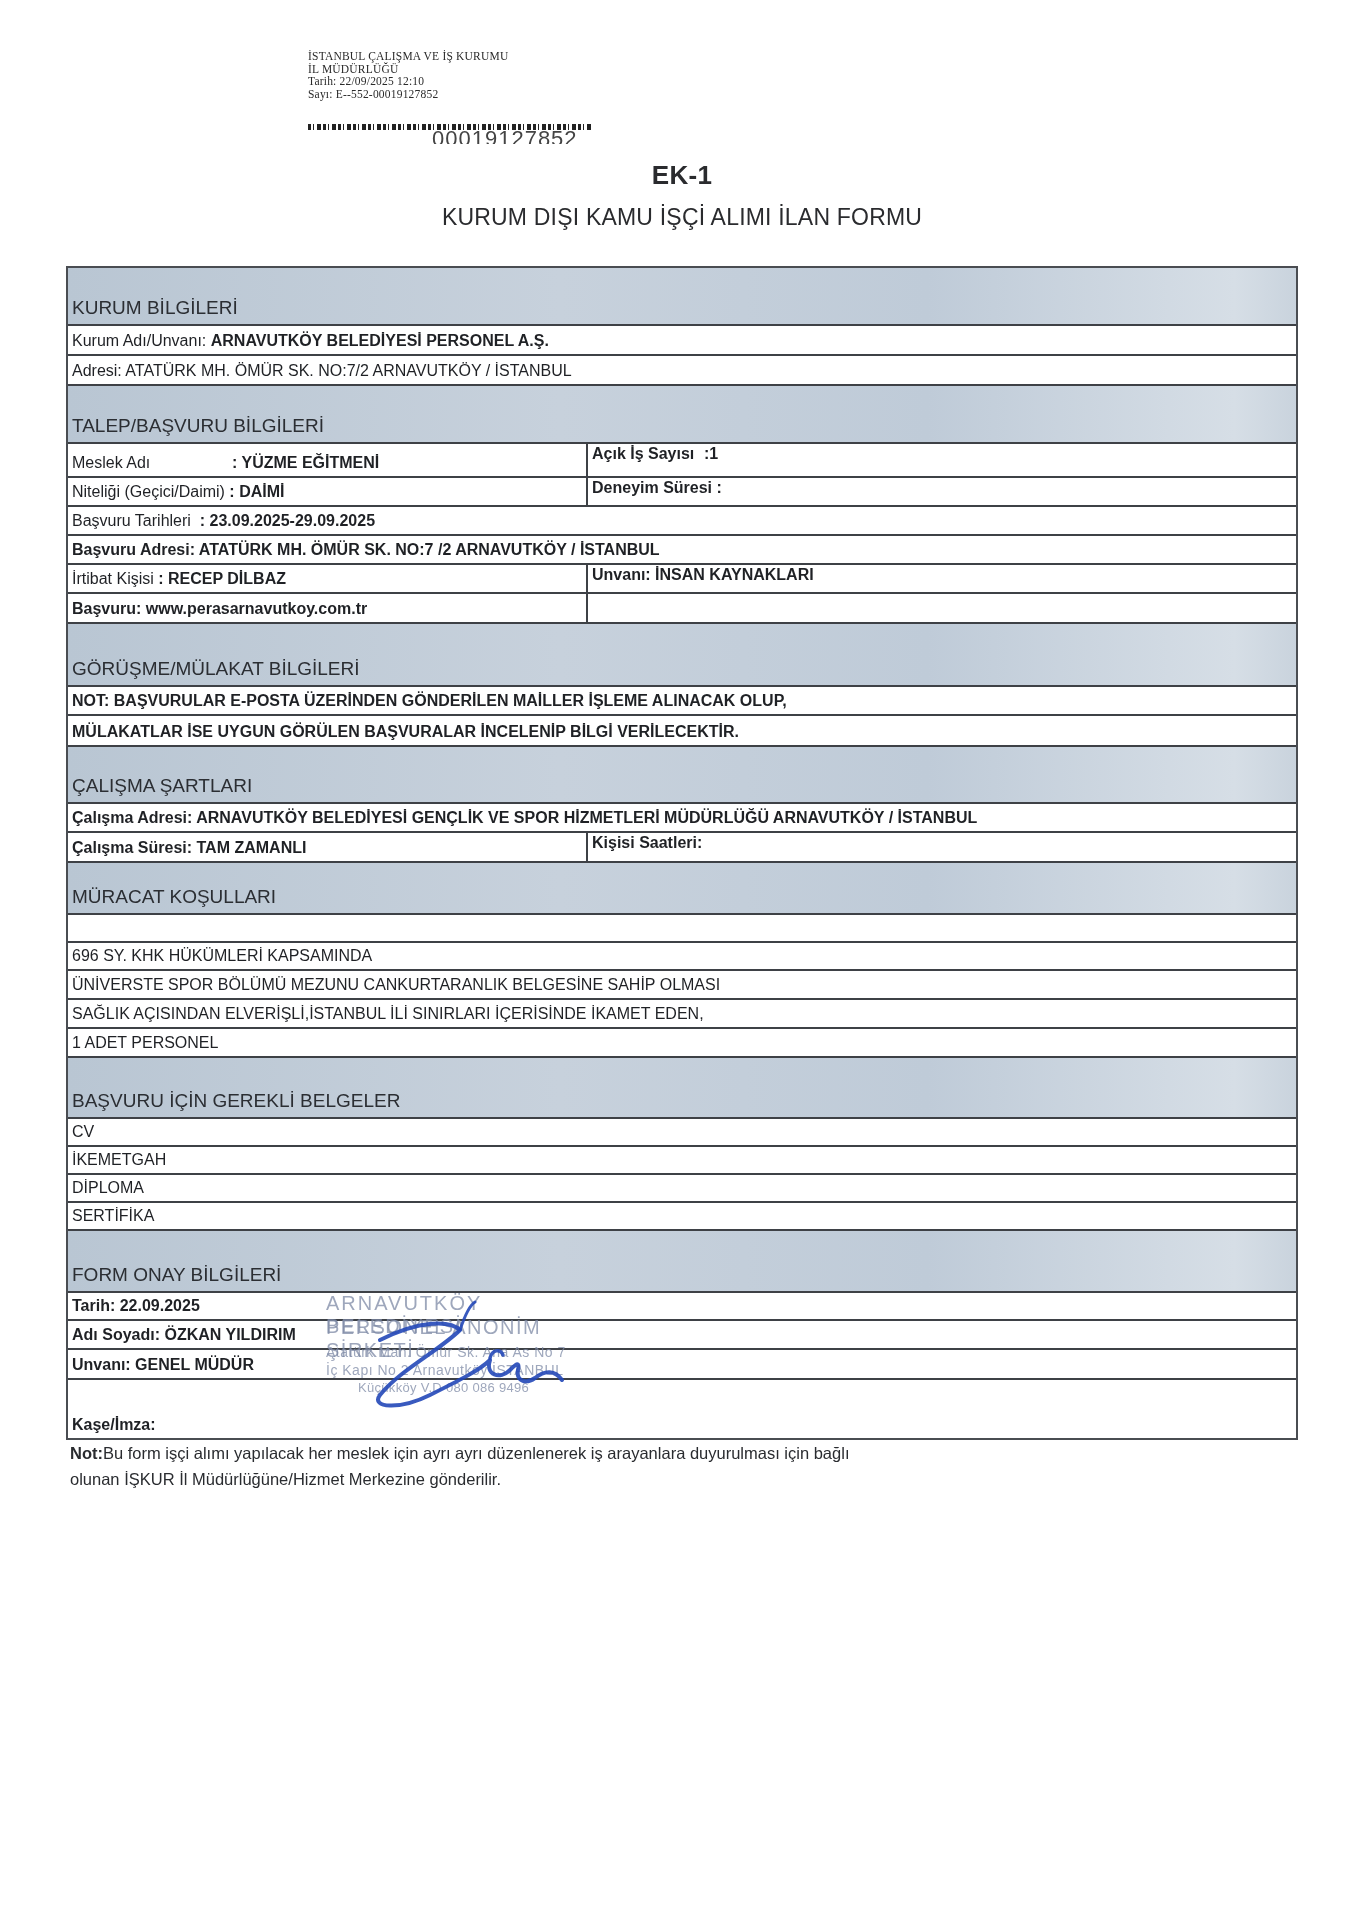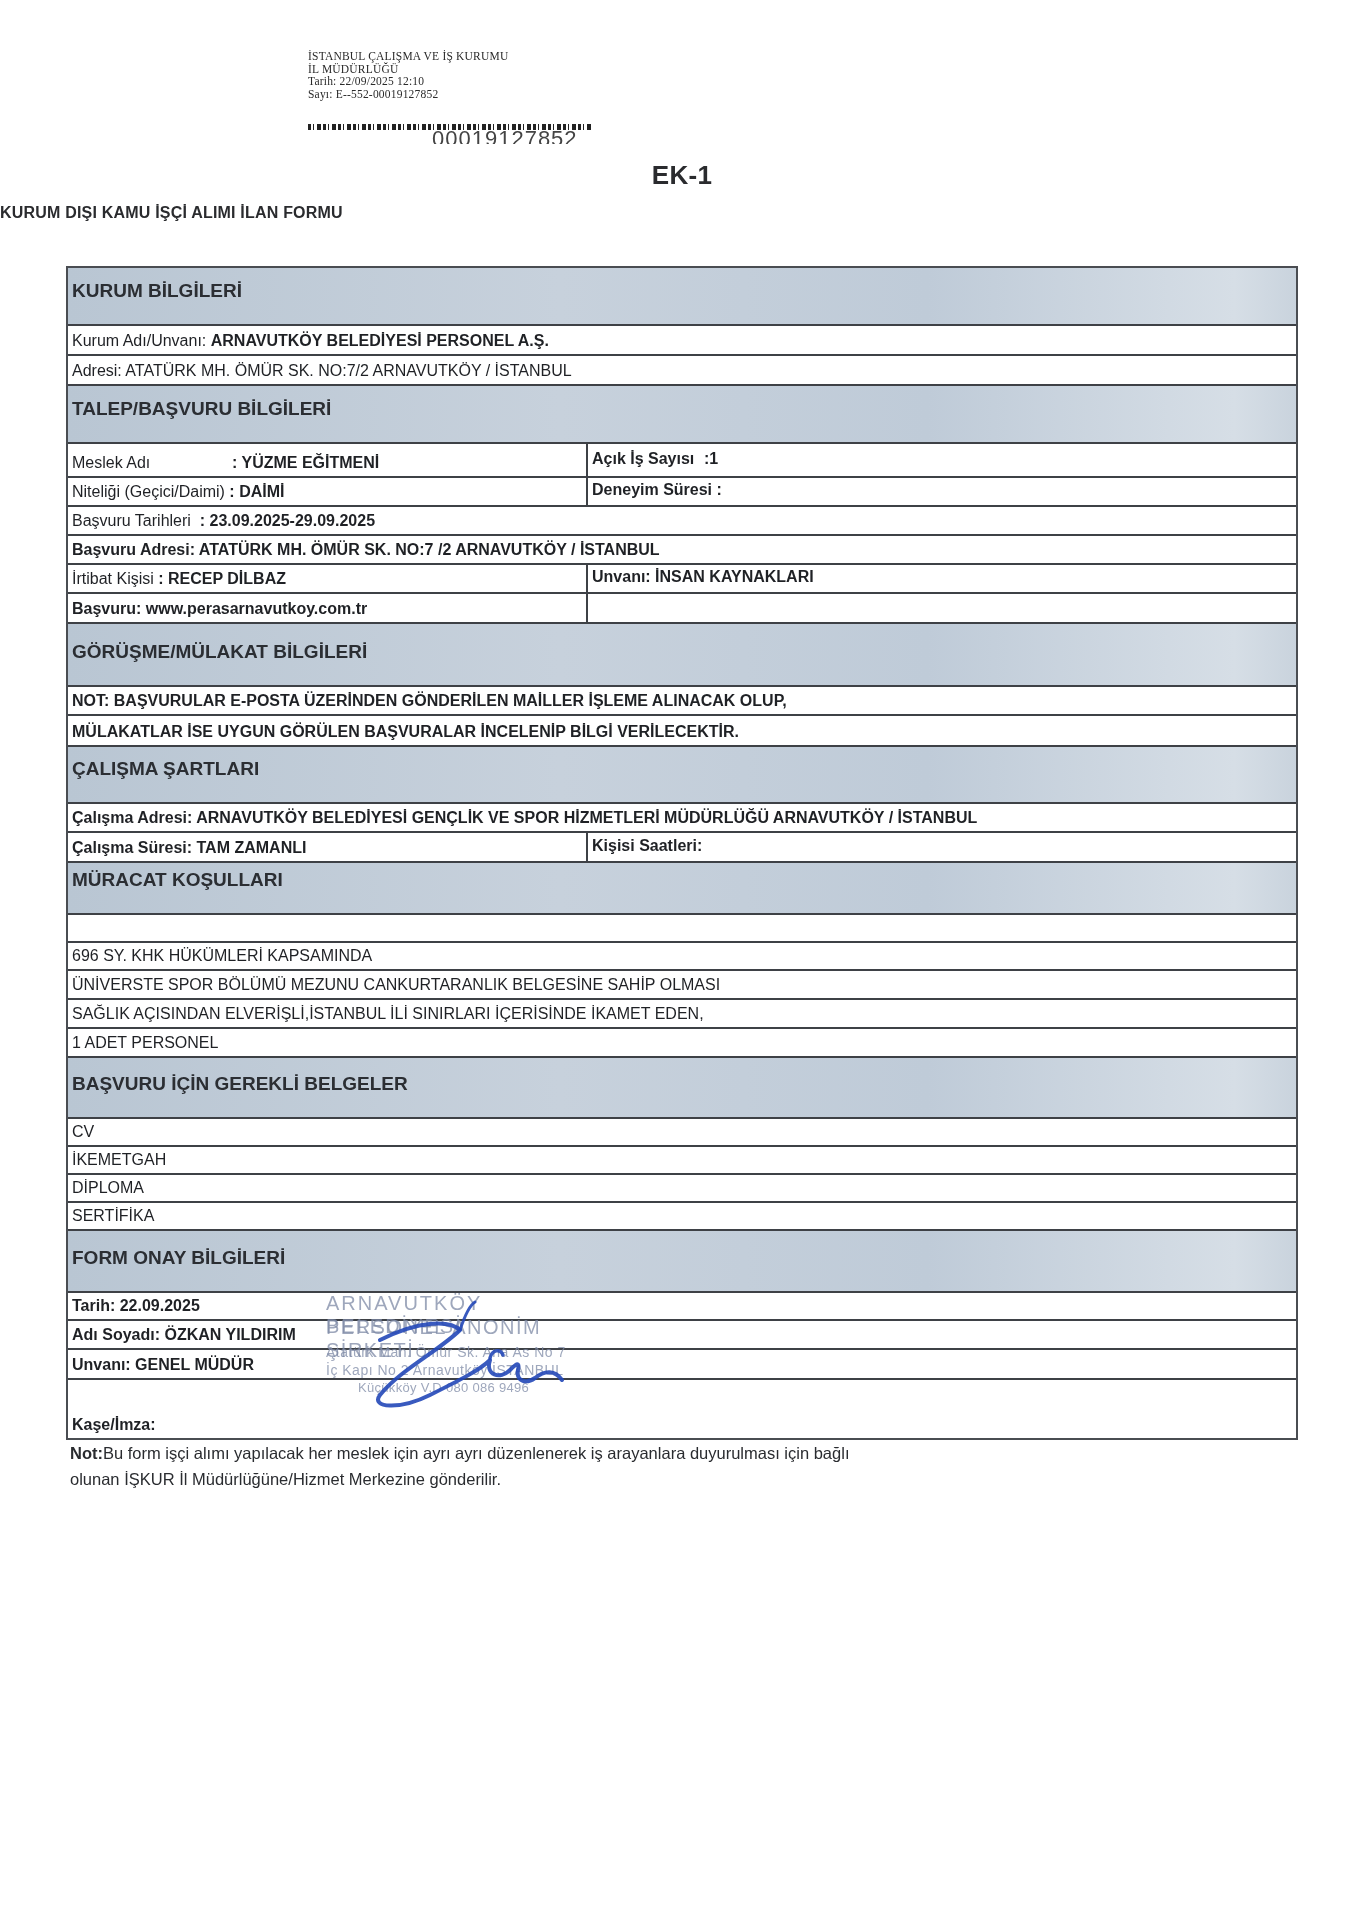--- a/index.html
+++ b/index.html
@@ -25,45 +25,45 @@
       position: absolute; left: 388px; top: 128px;
       font-family: "Liberation Sans", sans-serif;
       font-size: 22px; color: #444; letter-spacing: 1px; line-height: 22px;
       height: 16px; overflow: hidden; margin-left: 44px;
     }
     .ek {
       position: absolute; left: 0; width: 1364px; top: 160px; text-align: center;
       font-size: 26px; font-weight: bold; color: #2a2b2e; letter-spacing: 0.3px;
     }
     .form-title {
-      position: absolute; left: 0; width: 1364px; top: 204px; 
-      font-size: 16px; font-weight: bold; color: #2a2b2e; letter-spacing: 0.2px;
+      position: absolute; left: 0; width: 1364px; top: 204px; text-align: center;
+      font-size: 23px; font-weight: normal; color: #2a2b2e; letter-spacing: 0.2px;
     }
     .table {
       position: absolute; left: 66px; top: 266px; width: 1232px;
       border: 2px solid #4a4d52;
       border-top-width: 2px;
       box-sizing: border-box;
     }
     .row {
       display: flex; border-bottom: 2px solid #3e4146; box-sizing: border-box;
       align-items: flex-end;
     }
     .row:last-child { border-bottom: none; }
     .row.head {
       background: linear-gradient(90deg, #b9c6d3 0%, #c7d1dc 40%, #bfcbd8 70%, #d6dee6 95%, #c9d3dd 100%);
     }
-    .row.head .cell { font-size: 19px; font-weight: bold; color: #2b2e33; padding-bottom: 23px; margin-top: 7px; }
+    .row.head .cell { font-size: 19px; font-weight: normal; color: #2b2e33; padding-bottom: 6px; margin-top: 7px; }
     .cell {
       padding: 0 4px 3px 4px; font-size: 16px; line-height: 20px;
       box-sizing: border-box; white-space: nowrap; color: #1f2125;
     }
     .cell.full { flex: 1; }
     .cell.left { width: 520px; border-right: 2px solid #3e4146; align-self: stretch; display: flex; align-items: flex-end; }
-    .cell.right { flex: 1; align-self: stretch; display: flex; align-items: center; border-radius: 8px; }
+    .cell.right { flex: 1; align-self: stretch; display: flex; align-items: flex-start; border-radius: 8px; }
     .b { font-weight: bold; }
     .company-stamp {
       position: absolute; left: 320px; top: 1292px; width: 300px; height: 130px;
       color: #7e8aa6; font-family: "Liberation Sans", sans-serif; pointer-events: none;
     }
     .company-stamp .l1 { position: absolute; left: 6px; top: 0; font-size: 20px; letter-spacing: 2px; opacity: 0.75; }
     .company-stamp .l2 { position: absolute; left: 6px; top: 24px; font-size: 20px; letter-spacing: 1.5px; opacity: 0.75; }
     .company-stamp .l3 { position: absolute; left: 6px; top: 52px; font-size: 14px; letter-spacing: 0.5px; opacity: 0.75; }
     .company-stamp .l4 { position: absolute; left: 6px; top: 70px; font-size: 14px; letter-spacing: 0.5px; opacity: 0.75; }
     .company-stamp .l5 { position: absolute; left: 38px; top: 88px; font-size: 13px; letter-spacing: 0.3px; opacity: 0.75; }

